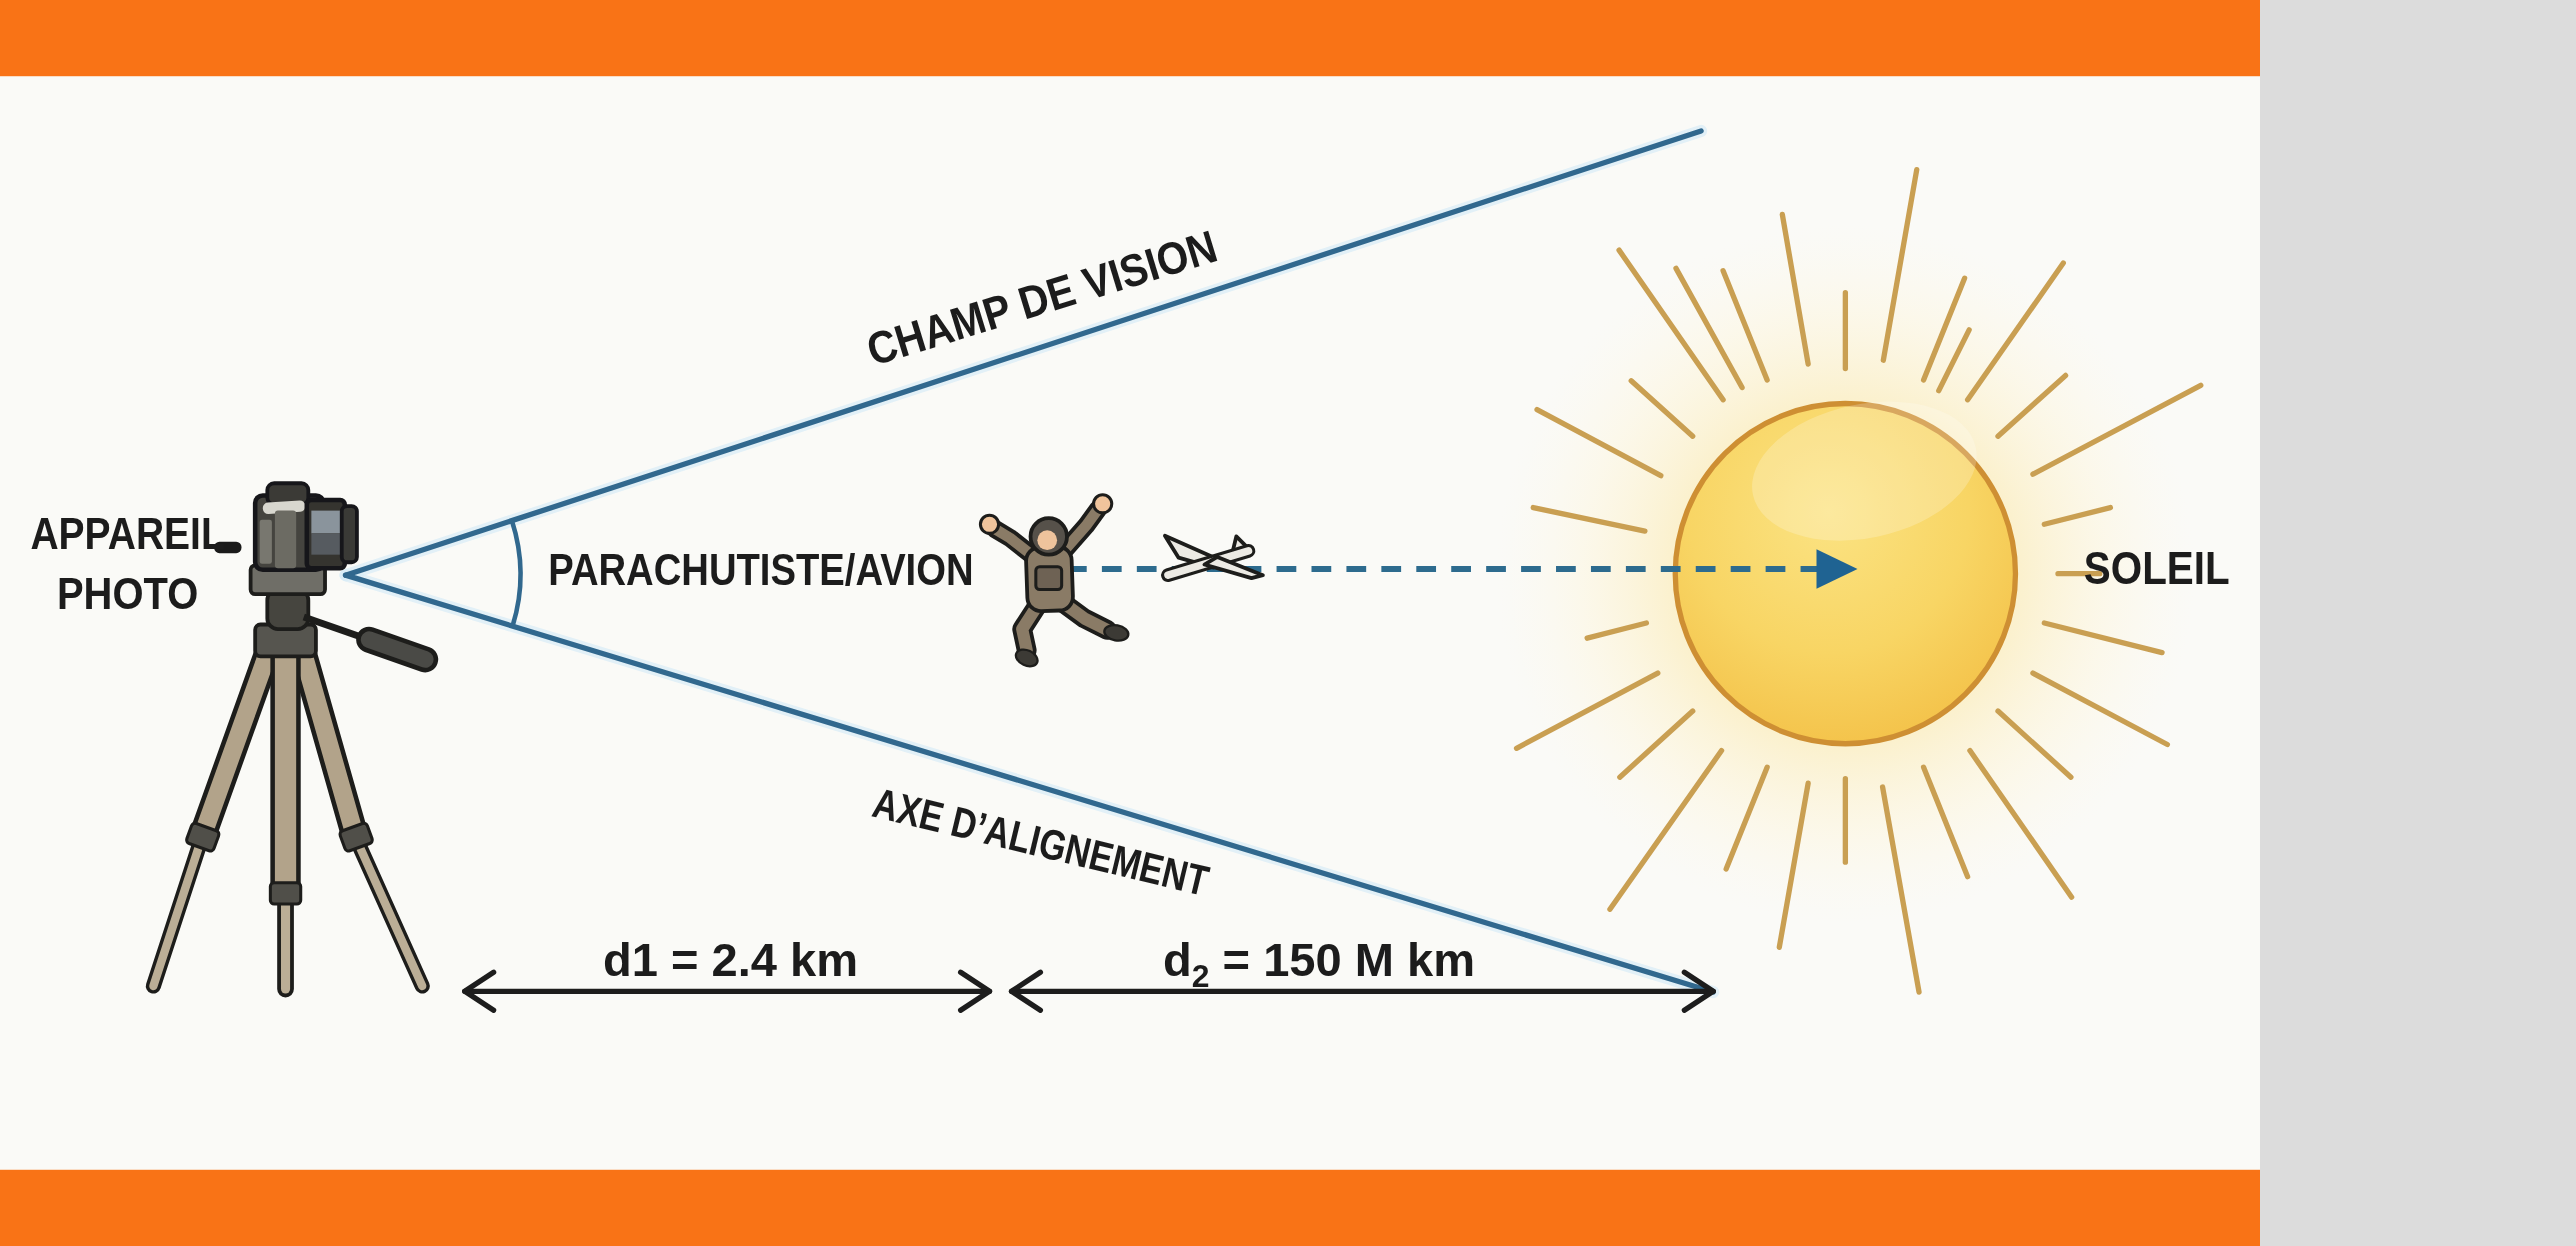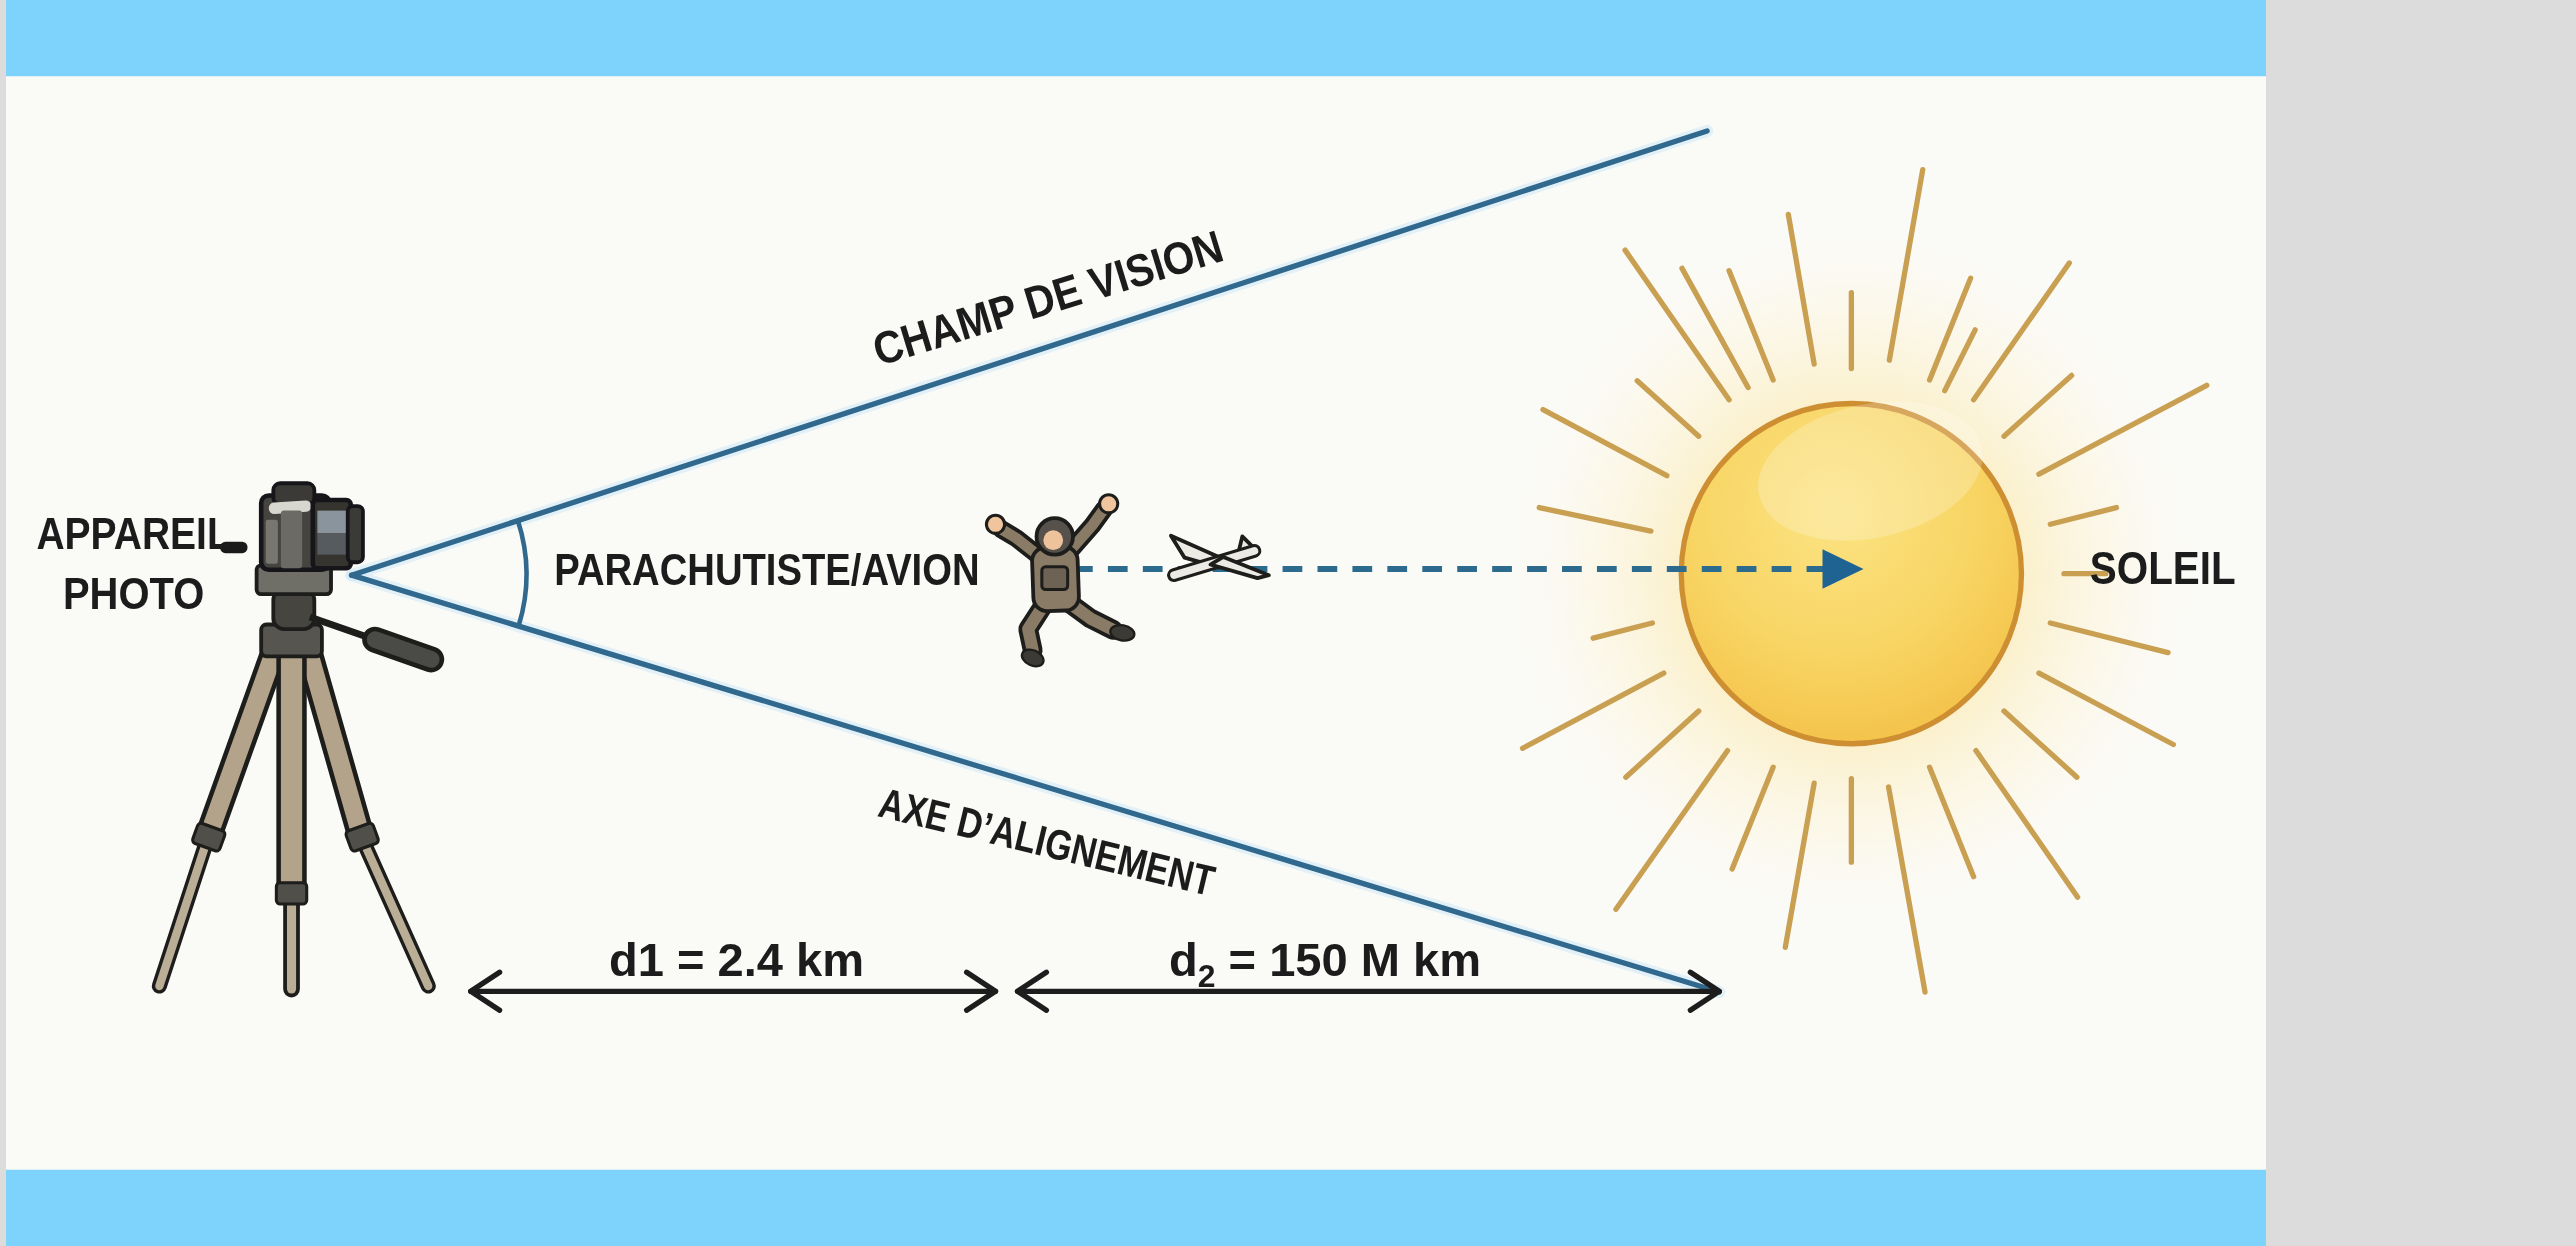--- a/index.html
+++ b/index.html
@@ -1,22 +1,21 @@
 <!DOCTYPE html>
 <html style="font-size:14px"><head>
 <meta charset="utf-8">
 <style>
   html,body{margin:0;padding:0;background:#dcdcdc;}
   .stage{
     position:relative;
     width:2260px;height:1246px;
-    background:#7dd3fc;
+    background:#f97316;
     font-family:"Liberation Sans", sans-serif;
     overflow:hidden;
-    margin-left:6px;
   }
   svg{display:block;width:100%;height:100%;}
   text{
     font-family:"Liberation Sans", sans-serif;
     font-weight:700;
     fill:#1c1c1c;
   }
 </style>
 </head>
 <body>

